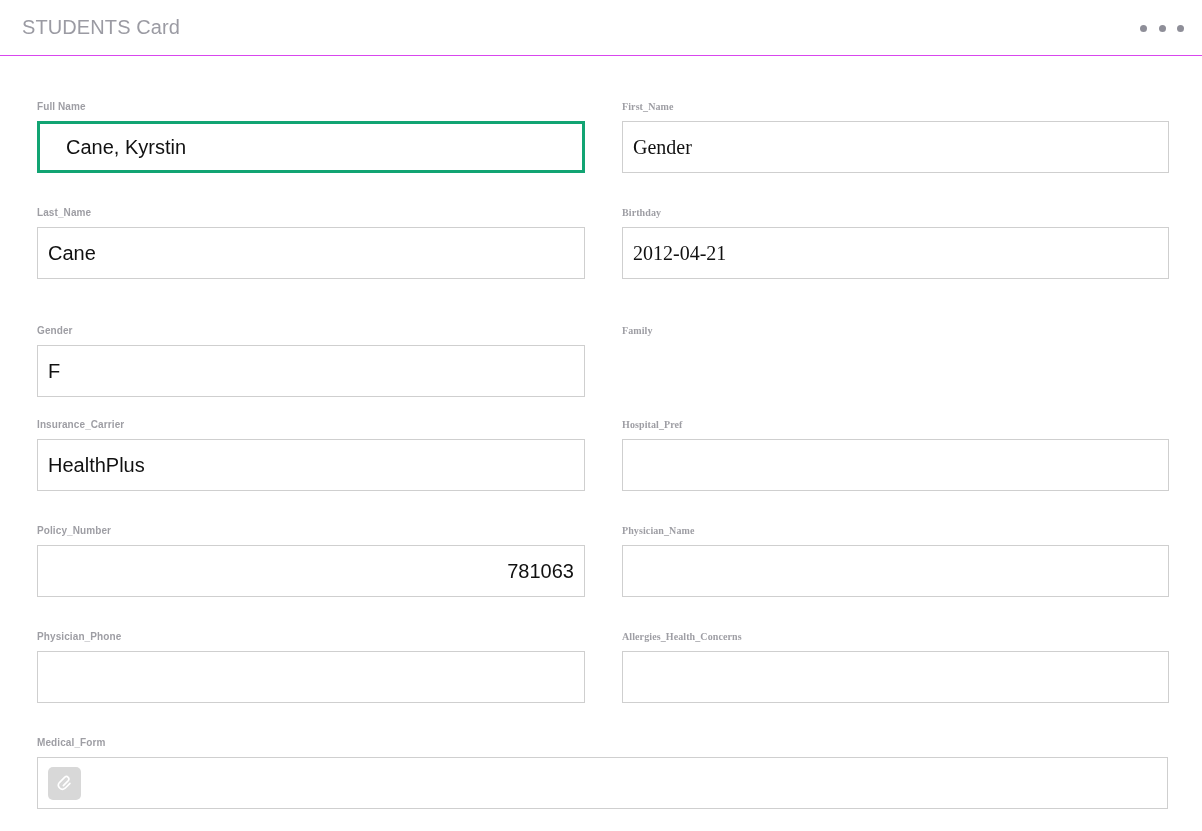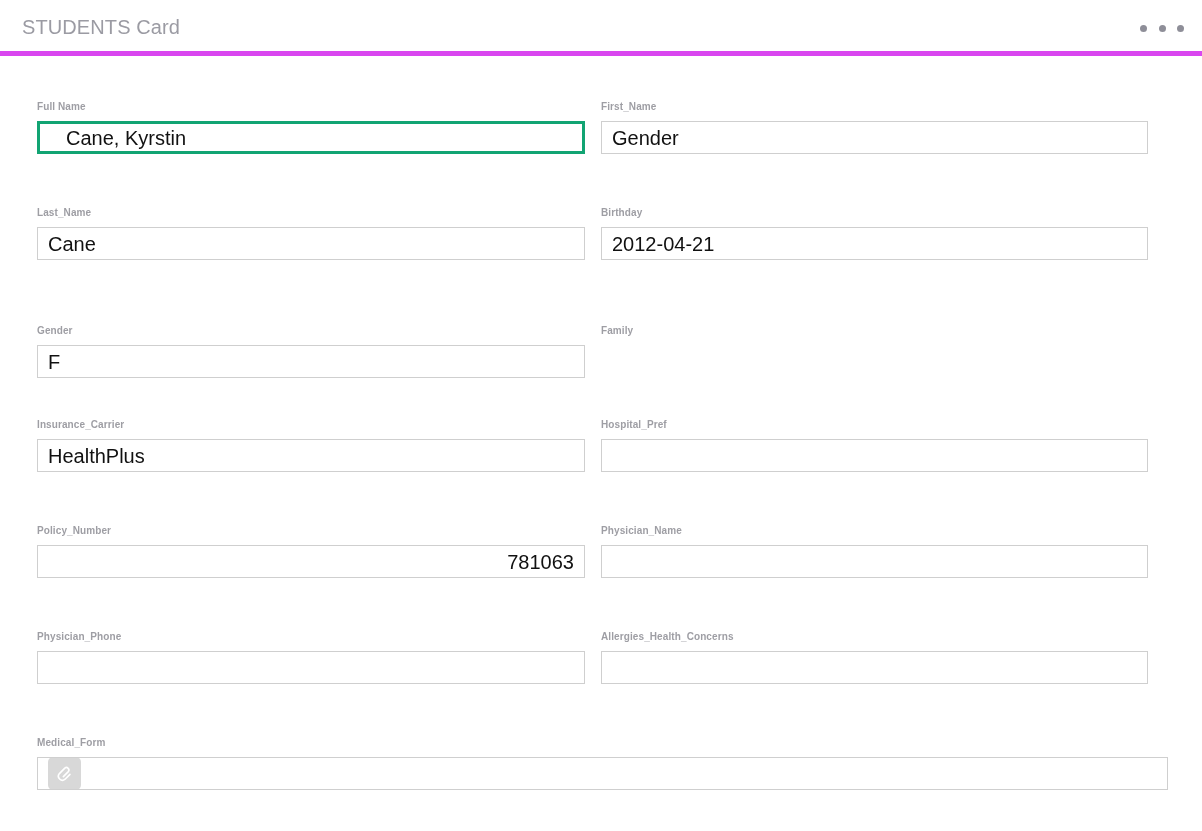--- a/index.html
+++ b/index.html
@@ -19,21 +19,21 @@
     height: 831px;
     background: #ffffff;
   }
 
   
   .card-header {
     position: absolute;
     top: 0; left: 0;
     width: 1202px;
     height: 56px;
-    border-bottom: 5px solid #d946ef;
+    border-bottom: 1px solid #d946ef;
     background: #ffffff;
   }
   .card-title {
     position: absolute;
     left: 22px;
     top: 16px;
     font-size: 20px;
     font-weight: 400;
     color: #9b9ba3;
     letter-spacing: 0.1px;
@@ -74,21 +74,21 @@
     font-size: 10px;
     font-weight: bold;
     color: #9e9ea4;
     line-height: 18px;
     margin-bottom: 5px;
     white-space: nowrap;
     letter-spacing: 0.1px;
   }
   .field-input {
     width: 100%;
-    height: 33px;
+    height: 52px;
     border: 1px solid #cfcfcf;
     background: #ffffff;
     display: flex;
     align-items: center;
     padding: 0 10px;
     font-size: 20px;
     color: #111111;
     overflow: hidden;
     white-space: nowrap;
   }
@@ -123,21 +123,21 @@
     background: #d8d8d8;
     display: inline-flex;
     align-items: center;
     justify-content: center;
     cursor: pointer;
   }
   .attach-btn svg { display: block; }
 
   
   .col-left  { left: 37px;  width: 548px; }
-  .col-right { left: 601px; width: 547px; }
+  .col-right { left: 622px; width: 547px; font-family: Liberation Serif, serif; }
   .full-row  { left: 37px;  width: 1131px; }
 
   .row0 { top: 42px; }
   .row1 { top: 148px; }
   .row2 { top: 254px; margin-top: 12px; }
   .row3 { top: 360px; }
   .row4 { top: 466px; }
   .row5 { top: 572px; }
   .row6 { top: 678px; }
 </style>

